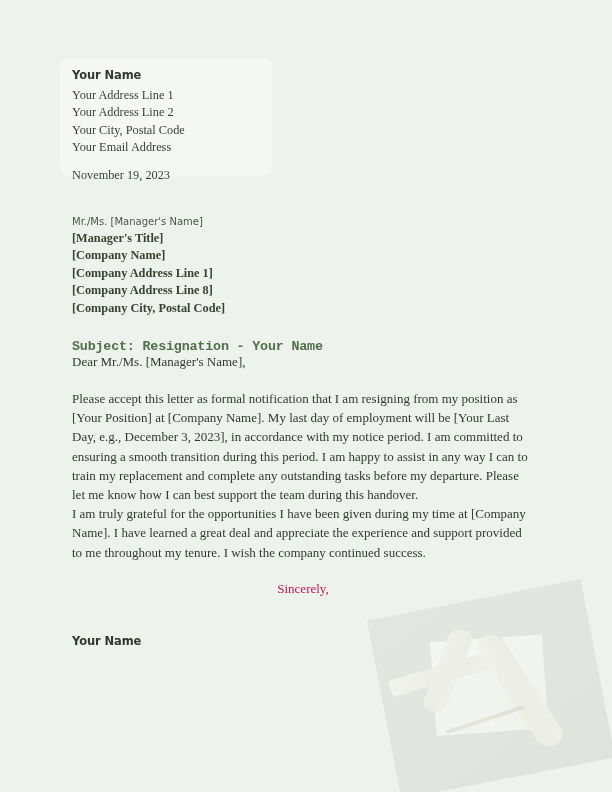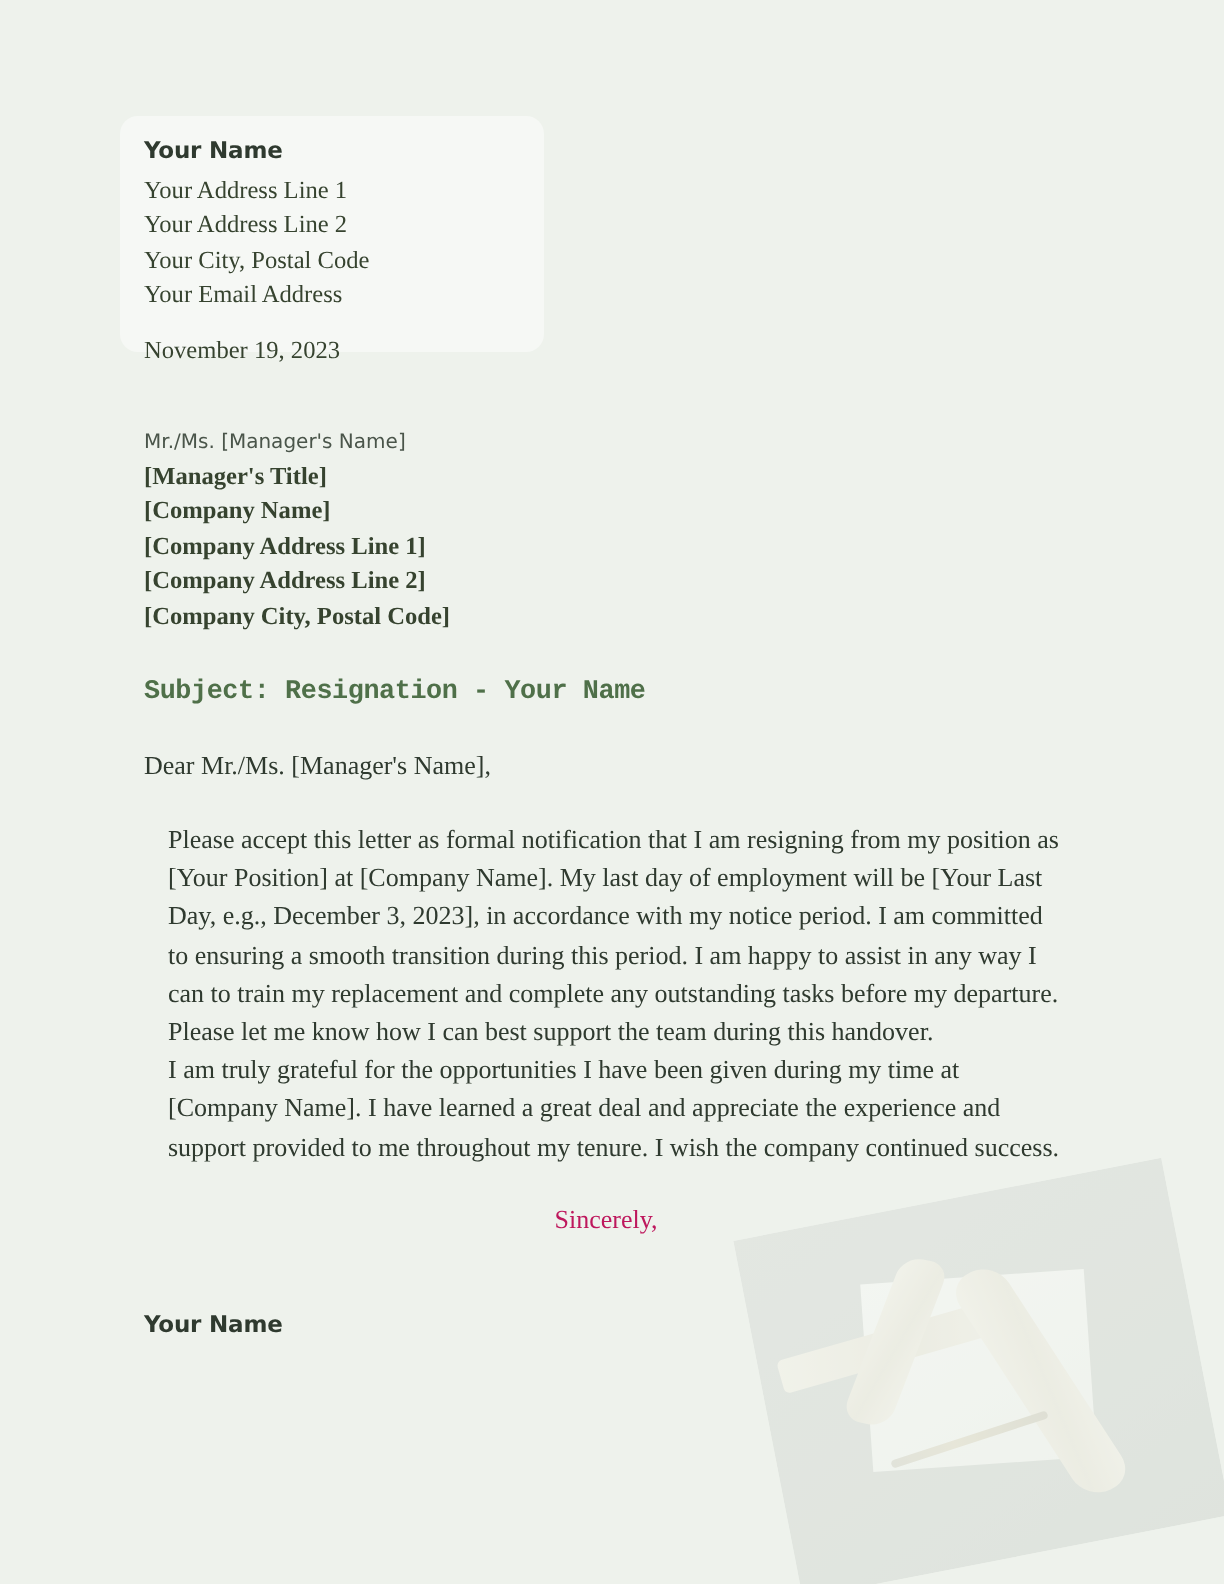--- a/index.html
+++ b/index.html
@@ -142,30 +142,28 @@
     font-size: 13.4px;
     color: #4f7049;
     letter-spacing: -0.2px;
     margin-top: 22px;
   }
 
   .salutation {
     font-family: "Liberation Serif", serif;
     font-size: 13px;
     color: #2f3a2f;
-    margin-top: 21px;
   }
 
   .body-para {
     font-family: "Liberation Serif", serif;
     font-size: 13px;
     color: #2f3a2f;
     line-height: 19.2px;
     margin-top: 19px;
-    margin-left: 12px;
   }
   .body-para.tight {
     margin-top: 0;
   }
 
   .closing {
     font-family: "Liberation Serif", serif;
     font-size: 13px;
     color: #be185d;
     margin-top: 19px;
@@ -207,21 +205,21 @@
       <div class="sender-line">Your Email Address</div>
     </div>
 
     <div class="date-line">November 19, 2023</div>
 
     <div class="recipient-block">
       <div class="recipient-first">Mr./Ms. [Manager's Name]</div>
       <div class="recipient-line">[Manager's Title]</div>
       <div class="recipient-line">[Company Name]</div>
       <div class="recipient-line">[Company Address Line 1]</div>
-      <div class="recipient-line">[Company Address Line 2]</div>
+      <div class="recipient-line">[Company Address Line 8]</div>
       <div class="recipient-line">[Company City, Postal Code]</div>
     </div>
 
     <div class="subject">Subject: Resignation - Your Name</div>
 
     <div class="salutation">Dear Mr./Ms. [Manager's Name],</div>
 
     <div class="body-para">Please accept this letter as formal notification that I am resigning from my position as [Your Position] at [Company Name]. My last day of employment will be [Your Last Day, e.g., December 3, 2023], in accordance with my notice period. I am committed to ensuring a smooth transition during this period. I am happy to assist in any way I can to train my replacement and complete any outstanding tasks before my departure. Please let me know how I can best support the team during this handover.</div>
     <div class="body-para tight">I am truly grateful for the opportunities I have been given during my time at [Company Name]. I have learned a great deal and appreciate the experience and support provided to me throughout my tenure. I wish the company continued success.</div>
 

